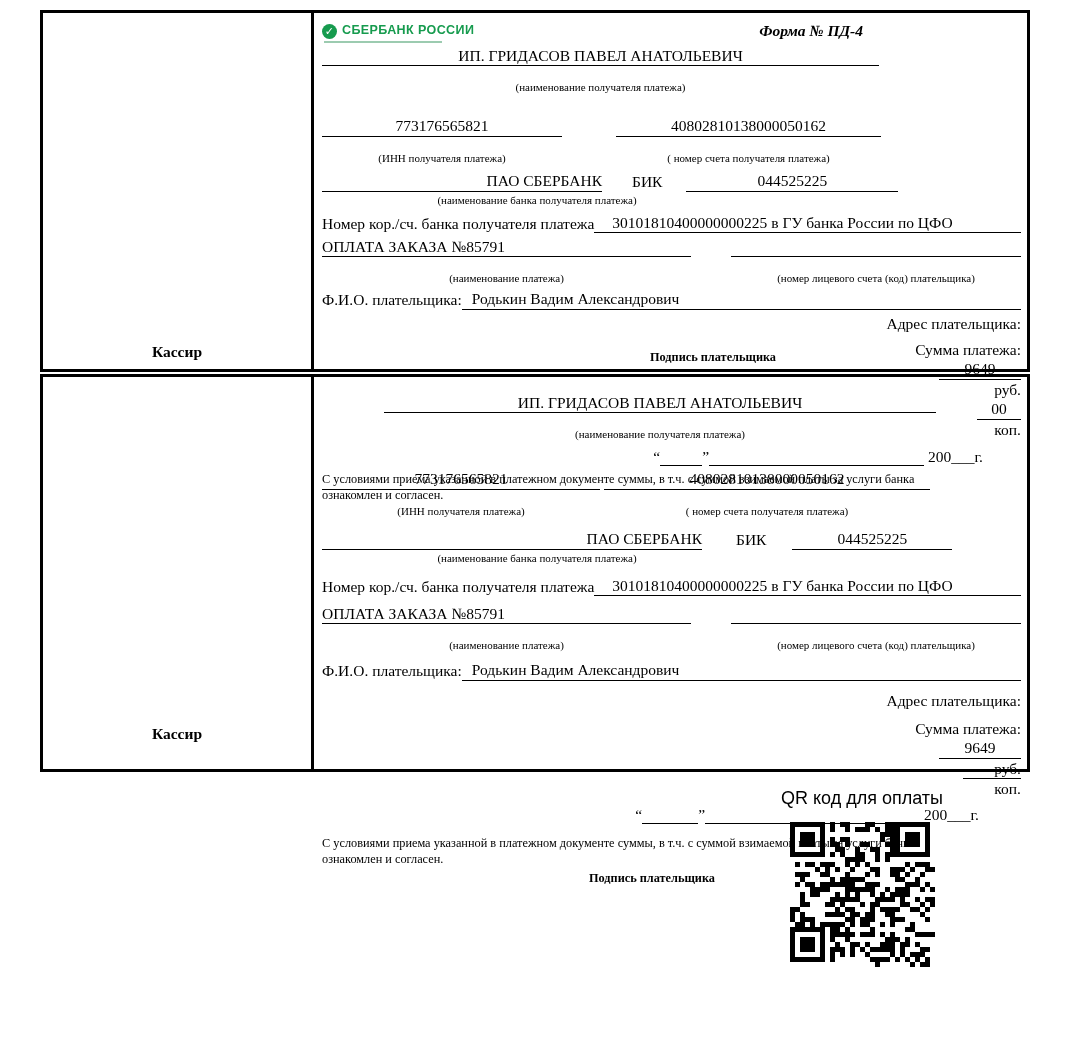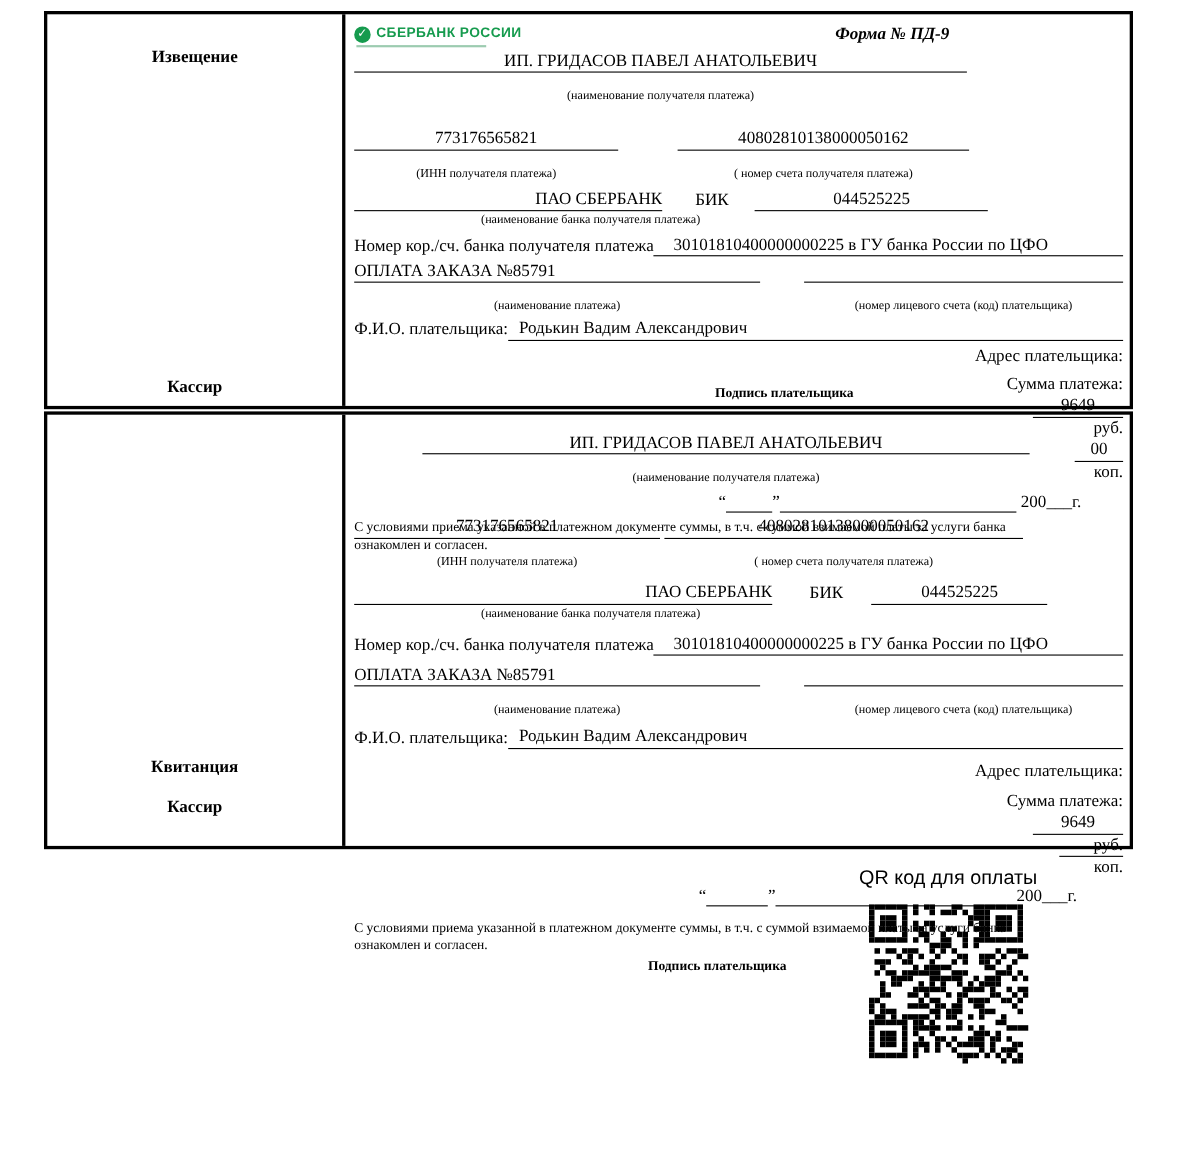--- a/index.html
+++ b/index.html
@@ -111,30 +111,29 @@
   .qr-label { font-family:"Liberation Sans","DejaVu Sans",sans-serif; font-size:18px; margin-bottom:13px; }
   #qr-svg { background:#fff; fill:#000; display:inline-block; }
 </style>
 </head>
 <body>
 
 <div class="sheet">
 
   <div class="form-box" id="notice-box">
     <div class="stub">
-      <div class="stub-label" style="top:30px">Извещение</div>
       <div class="stub-label" style="bottom:8px">Кассир</div>
     </div>
     <div class="main">
       <div class="hdr-row">
         <div class="sber-logo" style="color: rgb(22, 155, 78);">
           <span class="logo-mark" style="background: rgb(22, 155, 78);">✓</span>
           <span>СБЕРБАНК РОССИИ</span>
         </div>
-        <div class="form-num">Форма № ПД-9</div>
+        <div class="form-num">Форма № ПД-4</div>
       </div>
       <div class="slogan-line"></div>
 
       <div class="name-row bb">ИП. ГРИДАСОВ ПАВЕЛ АНАТОЛЬЕВИЧ</div>
       <div class="cap-name cap ctr">(наименование получателя платежа)</div>
 
       <div class="flds">
         <div class="f-inn bb ctr">773176565821</div>
         <div class="f-acct bb ctr">40802810138000050162</div>
       </div>
@@ -190,21 +189,20 @@
         <span class="yr">200___г.</span>
       </div>
 
       <div class="terms">С условиями приема указанной в платежном документе суммы, в т.ч. с суммой взимаемой платы за услуги банка ознакомлен и согласен.</div>
       <div class="sig-notice">Подпись плательщика</div>
     </div>
   </div>
 
   <div class="form-box" id="receipt-box">
     <div class="stub">
-      <div class="stub-label" style="bottom:62px">Квитанция</div>
       <div class="stub-label" style="bottom:26px">Кассир</div>
     </div>
     <div class="main">
 
       <div class="name-row bb">ИП. ГРИДАСОВ ПАВЕЛ АНАТОЛЬЕВИЧ</div>
       <div class="cap-name cap ctr">(наименование получателя платежа)</div>
 
       <div class="flds">
         <div class="f-inn bb ctr">773176565821</div>
         <div class="f-acct bb ctr">40802810138000050162</div>

